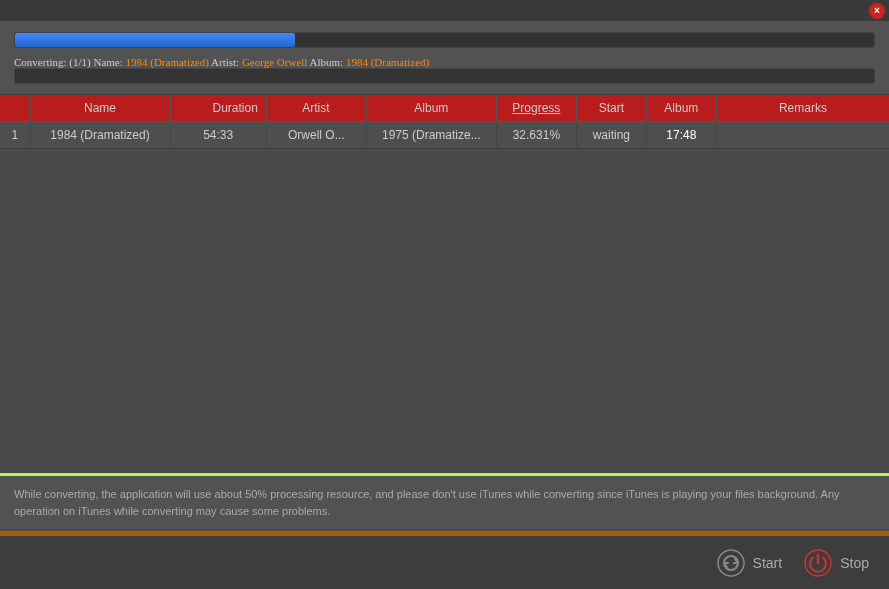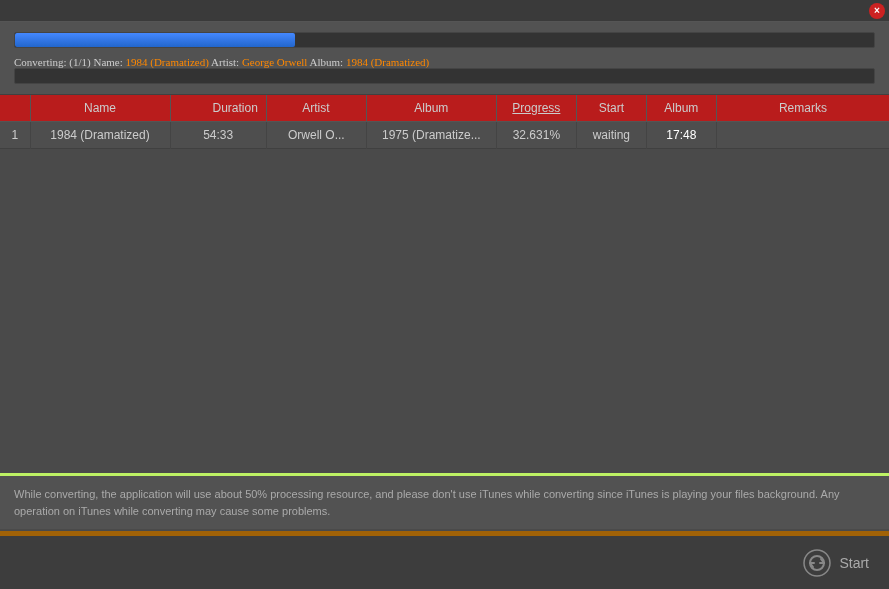--- a/index.html
+++ b/index.html
@@ -282,13 +282,24 @@
 
         <path d="M 8 15 A 7 7 0 0 1 22 15" fill="none" stroke="#888" stroke-width="2" stroke-linecap="round"></path>
         <path d="M 19 11 L 22 15 L 18 15" fill="none" stroke="#888" stroke-width="2" stroke-linecap="round" stroke-linejoin="round"></path>
         <path d="M 22 15 A 7 7 0 0 1 8 15" fill="none" stroke="#888" stroke-width="2" stroke-linecap="round"></path>
         <path d="M 11 19 L 8 15 L 12 15" fill="none" stroke="#888" stroke-width="2" stroke-linecap="round" stroke-linejoin="round"></path>
       </svg>
     </div>
     <span>Start</span>
   </button>
 
+  <button class="btn-stop">
+    <div class="btn-icon">
+      <svg width="30" height="30" viewBox="0 0 30 30">
+        <circle cx="15" cy="15" r="13" fill="none" stroke="#cc3333" stroke-width="1.5"></circle>
+
+        <path d="M 15 7 L 15 15" fill="none" stroke="#cc3333" stroke-width="2.5" stroke-linecap="round"></path>
+        <path d="M 10 9.5 A 8 8 0 1 0 20 9.5" fill="none" stroke="#cc3333" stroke-width="2" stroke-linecap="round"></path>
+      </svg>
+    </div>
+    <span>Stop</span>
+  </button>
 </div>
 
 </body></html>

